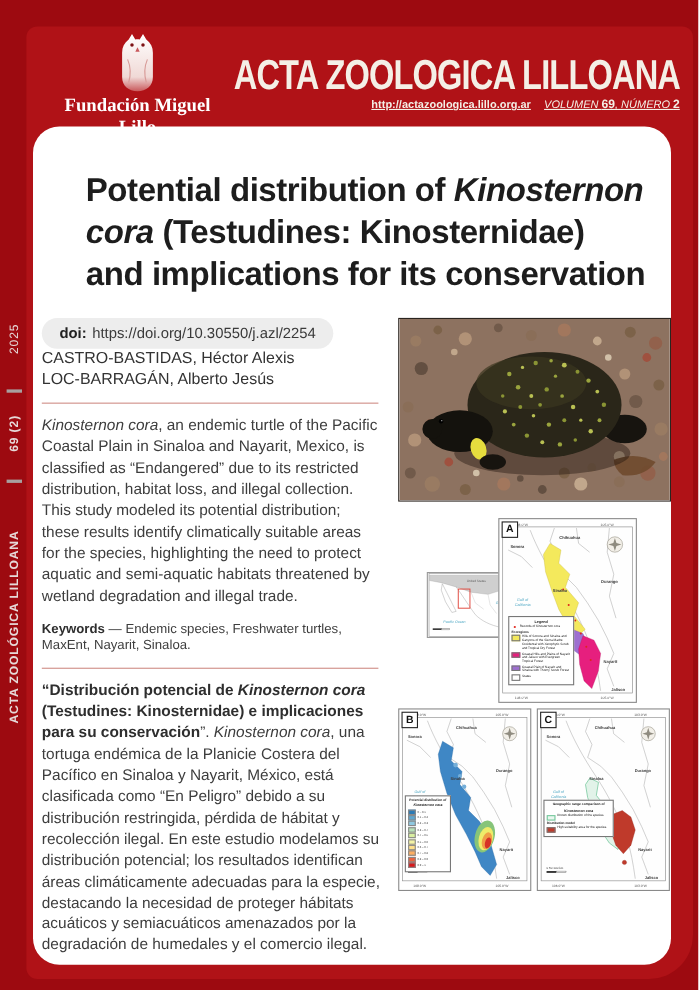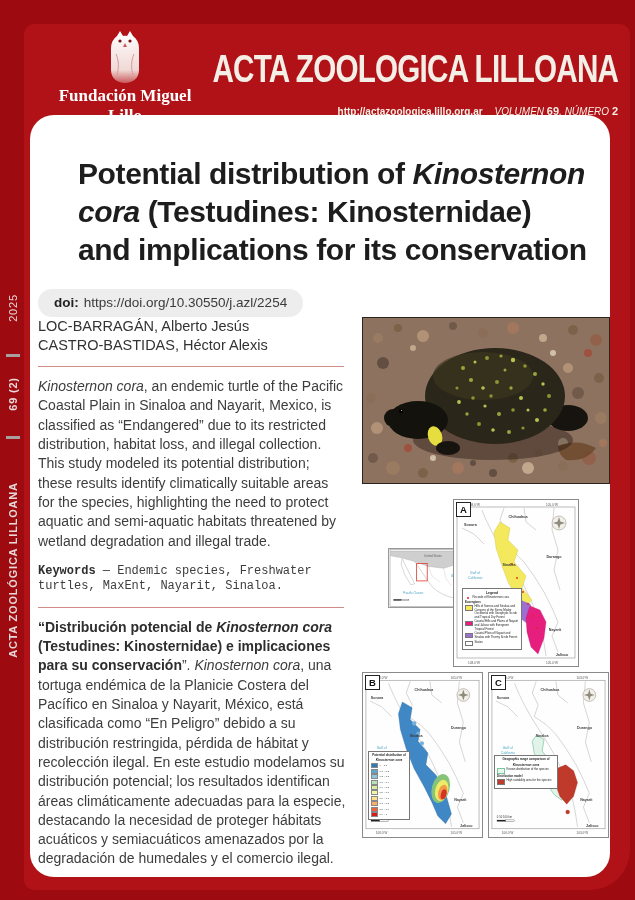--- a/index.html
+++ b/index.html
@@ -23,33 +23,33 @@
   
   .logo-block { position:absolute; left:16px; top:6px; width:170px; text-align:center; color:#fff; }
   .owl { display:block; margin:0 auto; }
   .org-name { font-family:"Liberation Serif", serif; font-weight:700; font-size:17px; margin-top:2px; }
   .org-place{ font-family:"Liberation Serif", serif; font-size:10.5px; margin-top:3px; }
   .org-underline { width:34px; height:2px; background:#f3eae2; margin:4px auto 0 auto; }
 
   .masthead { position:absolute; right:12px; top:26px; text-align:right; color:#f4efe6; }
   .masthead-title { font-size:38px; font-weight:700; line-height:1; letter-spacing:-1px;
                     transform:scaleX(.78); transform-origin:100% 50%; white-space:nowrap; }
-  .masthead-sub { margin-top:17px; display:flex; justify-content:flex-end; align-items:baseline; gap:12px; }
+  .masthead-sub { margin-top:1px; display:flex; justify-content:flex-end; align-items:baseline; gap:12px;text-decoration:underline; }
   .masthead-url { font-size:10px; font-weight:700; }
   .masthead-vol { font-size:10px; font-style:italic; }
   .masthead-vol b { font-style:normal; font-weight:700; font-size:11px; }
 
   
   .panel { position:absolute; left:30px; top:115px; width:580px; height:762px; background:#fff;
            border-radius:24px; box-sizing:border-box; padding:20px 0 0 8px; overflow:hidden; }
 
   .article-title { width:512px; font-size:30px; line-height:38px; color:#1d1d1d; letter-spacing:-.4px;margin-left:40px; }
   .article-title .it { font-style:italic; }
 
-  .cols { display:flex; margin-top:11px;align-items:center; }
+  .cols { display:flex; margin-top:11px; }
   .col-left { width:310px; flex:none; }
   .col-right{ width:248px; flex:none; margin-left:14px; }
 
   .doi-pill { display:inline-block; background:#ededed; border-radius:16px; padding:6px 16px 7px 16px;
               font-size:13.5px; color:#3a3a3a; }
   .doi-pill b { color:#222; }
   .doi-value { margin-left:5px; }
 
   .authors-label { margin-top:16px; font-size:11px; font-weight:700; color:#222; }
   .author-name { font-size:14.5px; line-height:18.5px; color:#333; }
@@ -168,28 +168,28 @@
   <div class="panel">
 
     <h1 class="article-title"><span>Potential distribution of </span><span class="it">Kinosternon cora</span><span> (Testudines: Kinosternidae) and implications for its conservation</span></h1>
 
     <div class="cols">
 
       <div class="col-left">
 
         <div class="doi-pill"><b>doi:</b><span class="doi-value">https://doi.org/10.30550/j.azl/2254</span></div>
 
+        <div class="author-name">CASTRO-BASTIDAS, Héctor Alexis</div>
         <div class="author-name">LOC-BARRAGÁN, Alberto Jesús</div>
-        <div class="author-name">CASTRO-BASTIDAS, Héctor Alexis</div>
 
         <hr class="hairline">
 
         <p class="abstract" style="margin:0;"><span class="it">Kinosternon cora</span><span>, an endemic turtle of the Pacific Coastal Plain in Sinaloa and Nayarit, Mexico, is classified as “Endangered” due to its restricted distribution, habitat loss, and illegal collection. This study modeled its potential distribution; these results identify climatically suitable areas for the species, highlighting the need to protect aquatic and semi-aquatic habitats threatened by wetland degradation and illegal trade.</span></p>
 
-        <p class="kwline" style="margin-bottom:0;font-family:Liberation Mono, monospace;"><b>Keywords</b><span> — Endemic species, Freshwater turtles, MaxEnt, Nayarit, Sinaloa.</span></p>
+        <p class="kwline" style="margin-bottom:0;"><b>Keywords</b><span> — Endemic species, Freshwater turtles, MaxEnt, Nayarit, Sinaloa.</span></p>
 
         <hr class="hairline">
 
         <p class="resumen" style="margin:0;"><span class="bold">“Distribución potencial de </span><span class="boldit">Kinosternon cora</span><span class="bold"> (Testudines: Kinosternidae) e implicaciones para su conservación</span><span>”. </span><span class="it">Kinosternon cora</span><span>, una tortuga endémica de la Planicie Costera del Pacífico en Sinaloa y Nayarit, México, está clasificada como “En Peligro” debido a su distribución restringida, pérdida de hábitat y recolección ilegal. En este estudio modelamos su distribución potencial; los resultados identifican áreas climáticamente adecuadas para la especie, destacando la necesidad de proteger hábitats acuáticos y semiacuáticos amenazados por la degradación de humedales y el comercio ilegal.</span></p>
 
         
       </div>
 
       <div class="col-right">
 

